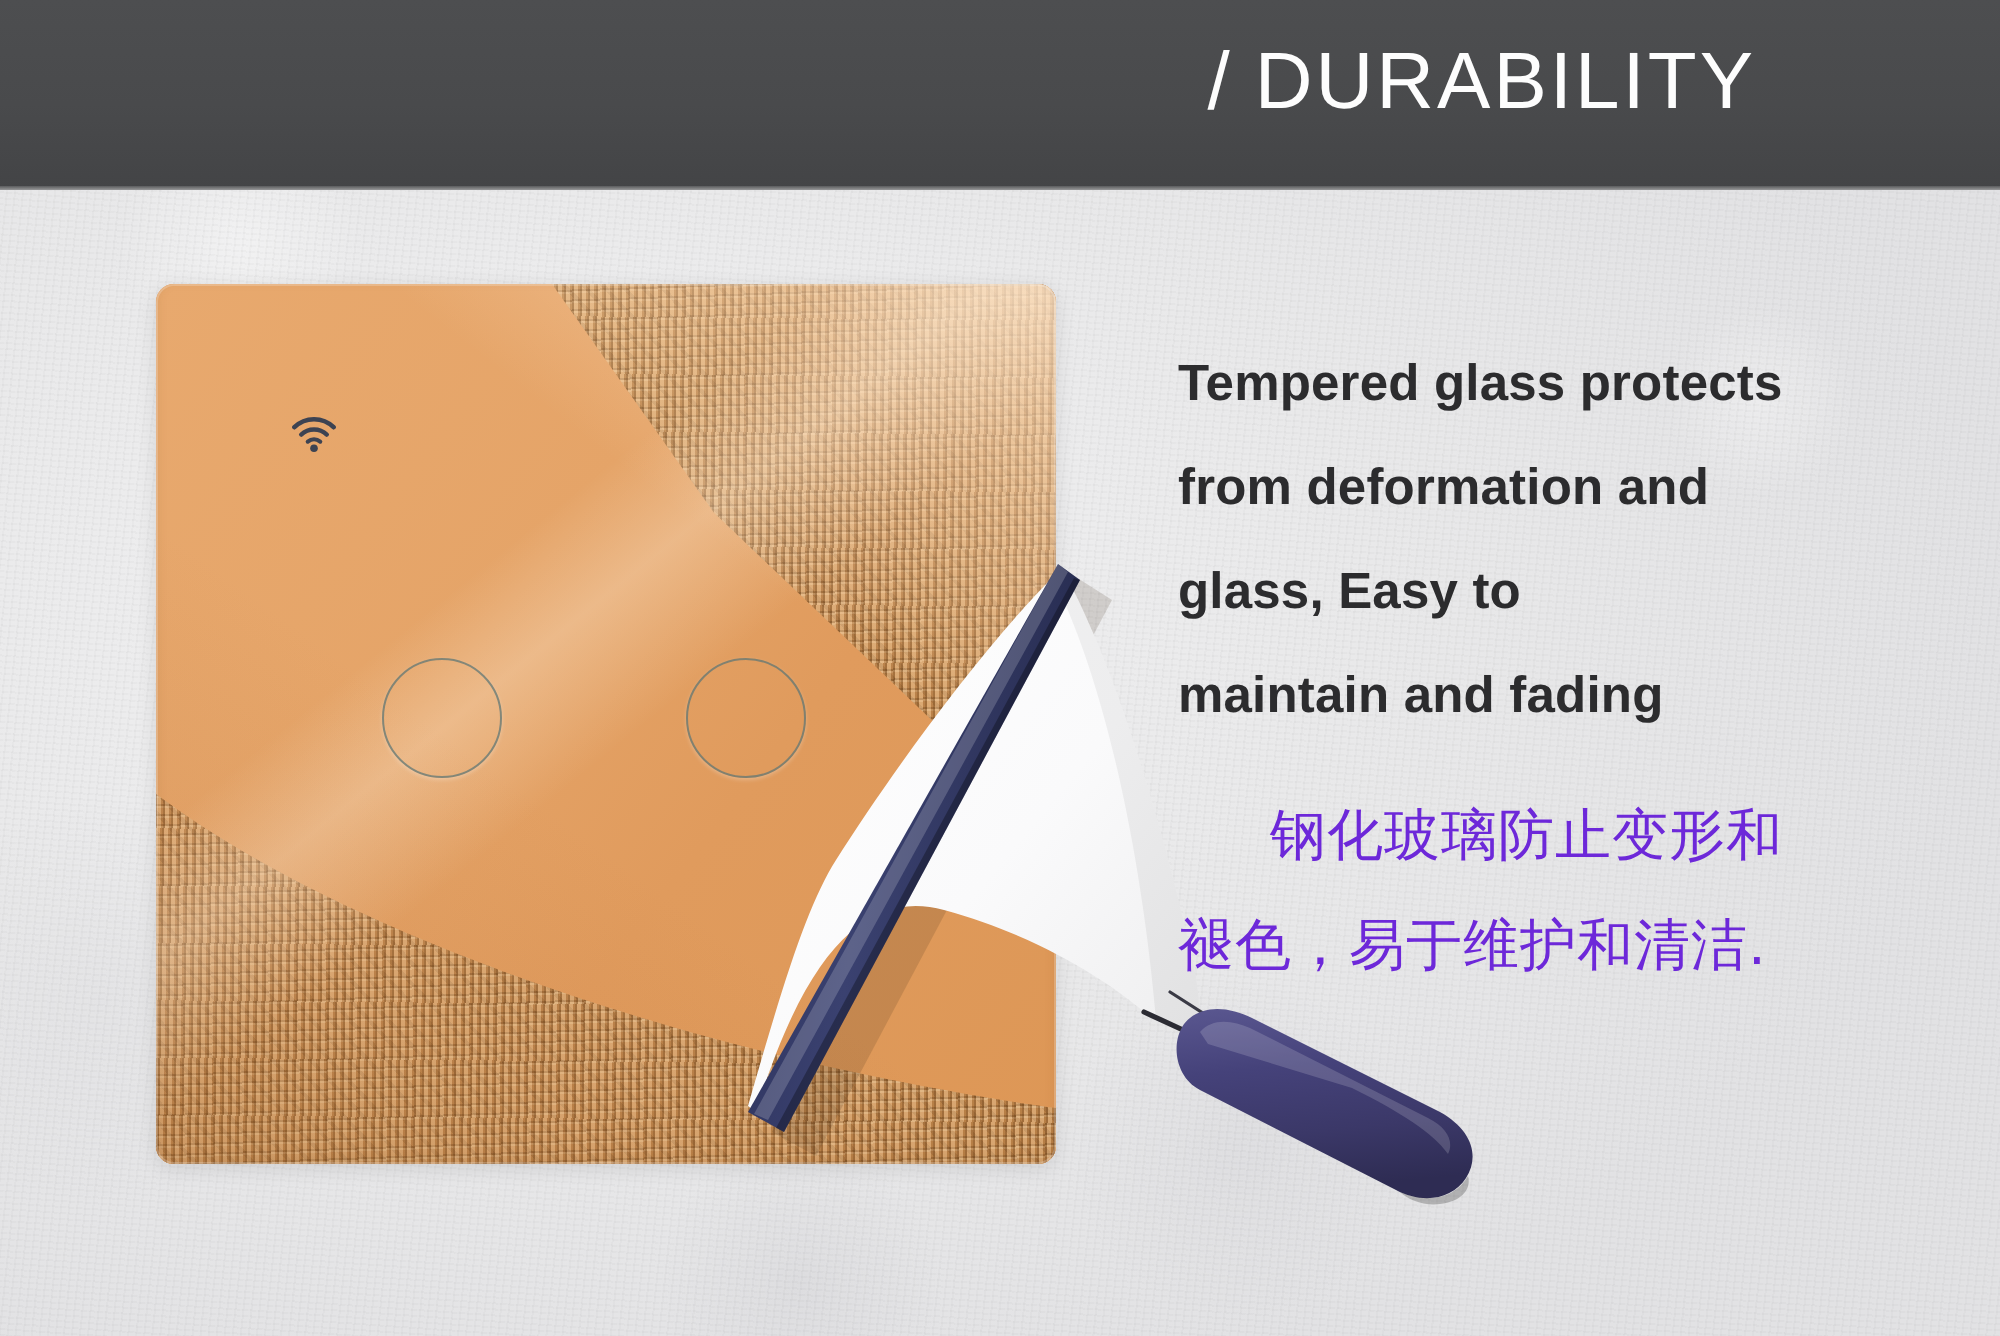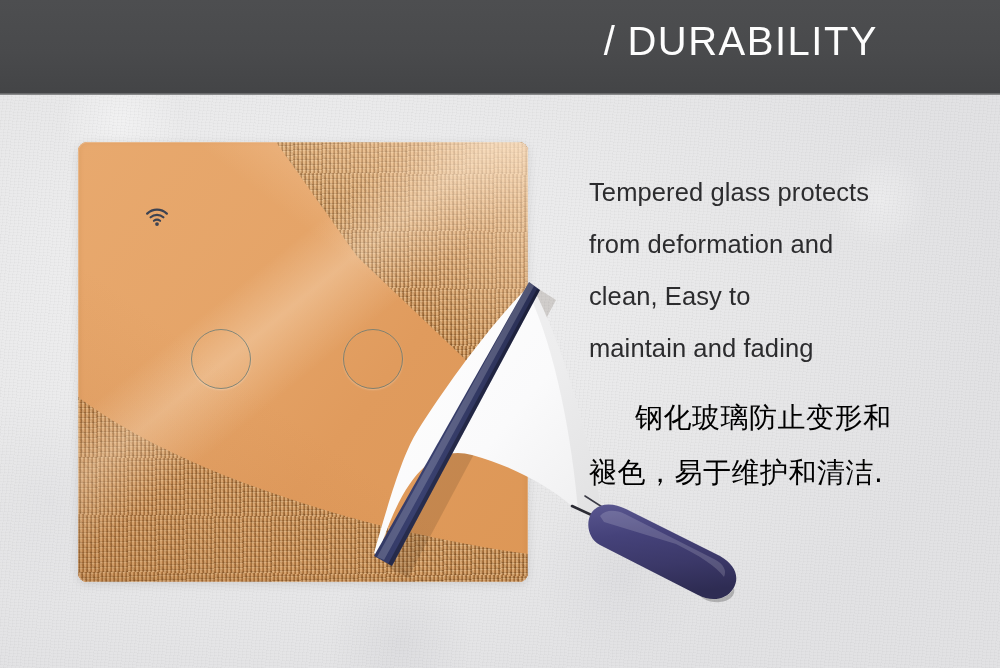--- a/index.html
+++ b/index.html
@@ -195,26 +195,26 @@
   .copy {
     position: absolute;
     left: 589px;
     top: 166px;
     width: 380px;
   }
   .copy-en {
     color: #2c2c2e;
     font-size: 25.5px;
     line-height: 52px;
-    font-weight: 400;
+    font-weight: 700;
     letter-spacing: .1px;
   }
   .copy-zh {
     margin-top: 16px;
-    color: #000000;
+    color: #6d28d9;
     font-size: 28px;
     line-height: 55px;
     font-family: "DejaVu Sans", "Liberation Sans", sans-serif;
     letter-spacing: .5px;
   }
   .copy-zh .indent { display: inline-block; width: 46px; }
 </style>
 </head>
 <body>
 
@@ -301,21 +301,21 @@
              C588,539 585,522 592,512 Z" fill="url(#handleGrad)"></path>
     <path d="M600,516 C606,509 616,510 625,514 L714,559 C724,564 727,571 724,577
              C716,566 700,556 676,544 L604,522 Z" fill="rgba(255,255,255,.16)"></path>
     <path d="M700,596 C714,602 728,599 734,588 C736,595 730,601 720,602 C712,603 704,600 700,596 Z" fill="rgba(0,0,0,.22)"></path>
   </svg>
 
   <div class="copy">
     <div class="copy-en">
       <div>Tempered glass protects</div>
       <div>from deformation and</div>
-      <div>clean, Easy to</div>
+      <div>glass, Easy to</div>
       <div>maintain and fading</div>
     </div>
     <div class="copy-zh">
       <div><span class="indent"></span><span>钢化玻璃防止变形和</span></div>
       <div>褪色，易于维护和清洁.</div>
     </div>
   </div>
 
 </div>
 

